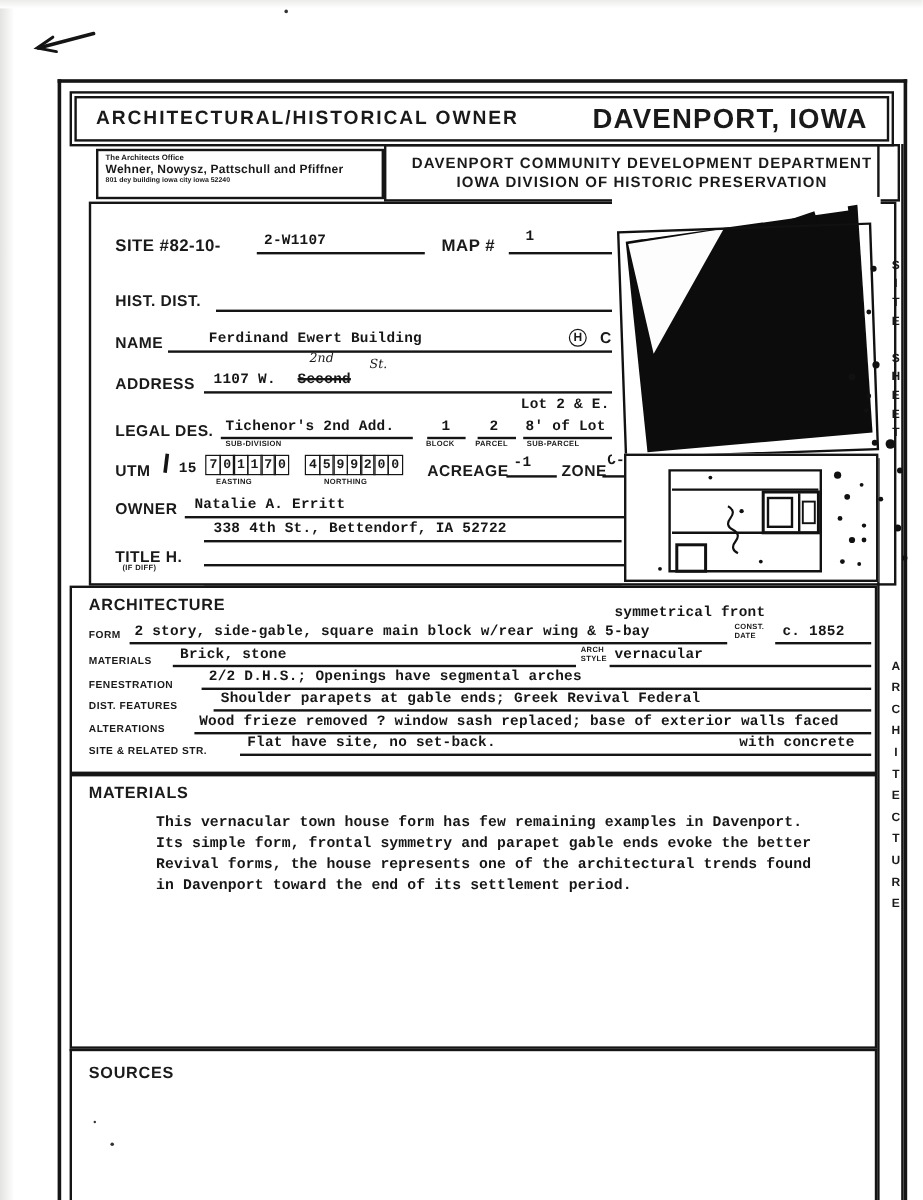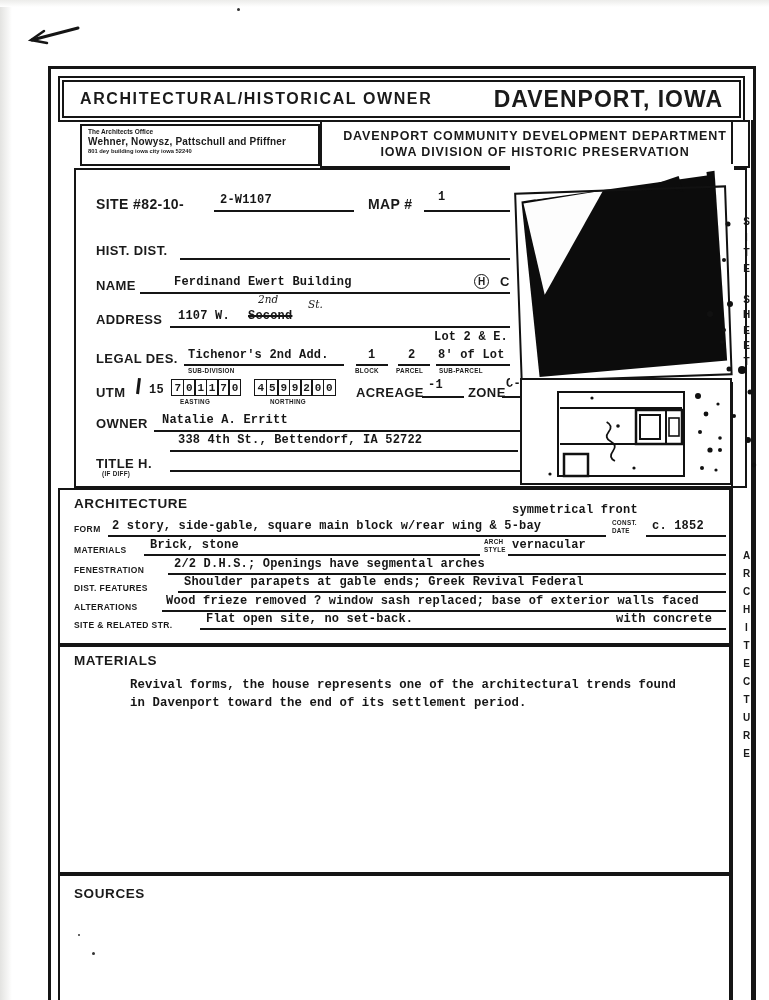--- a/index.html
+++ b/index.html
@@ -248,28 +248,30 @@
 
   <span class="abs lbl-sm" style="left:14px;top:93px;">DIST. FEATURES</span>
   <span class="abs val" style="left:124px;top:85px;">Shoulder parapets at gable ends;  Greek Revival Federal</span>
   <div class="abs rule" style="left:118px;top:101px;width:548px;"></div>
 
   <span class="abs lbl-sm" style="left:14px;top:112px;">ALTERATIONS</span>
   <span class="abs val" style="left:106px;top:104px;">Wood frieze removed ? window sash replaced; base of exterior walls faced</span>
   <div class="abs rule" style="left:102px;top:120px;width:564px;"></div>
 
   <span class="abs lbl-sm" style="left:14px;top:130px;">SITE &amp; RELATED STR.</span>
-  <span class="abs val" style="left:146px;top:122px;">Flat open site, no set-back.</span>
+  <span class="abs val" style="left:146px;top:122px;">Flat have site, no set-back.</span>
   <span class="abs val" style="left:556px;top:122px;">with concrete</span>
   <div class="abs rule" style="left:140px;top:138px;width:526px;"></div>
 </div>
 
 <div class="abs stmt-box">
   <span class="abs hdr" style="left:14px;top:6px;">MATERIALS</span>
   <div class="abs" style="left:70px;top:30px;">
+    <div class="stmt-line">This vernacular town house form has few remaining examples in Davenport.</div>
+    <div class="stmt-line">Its simple form, frontal symmetry and parapet gable ends evoke the better</div>
     <div class="stmt-line">Revival forms, the house represents one of the architectural trends found</div>
     <div class="stmt-line">in Davenport toward the end of its settlement period.</div>
   </div>
 </div>
 
 <div class="abs src-box">
   <span class="abs hdr" style="left:14px;top:10px;">SOURCES</span>
 </div>
 
 <div class="abs dot" style="left:78px;top:934px;width:2px;height:2px;"></div>

